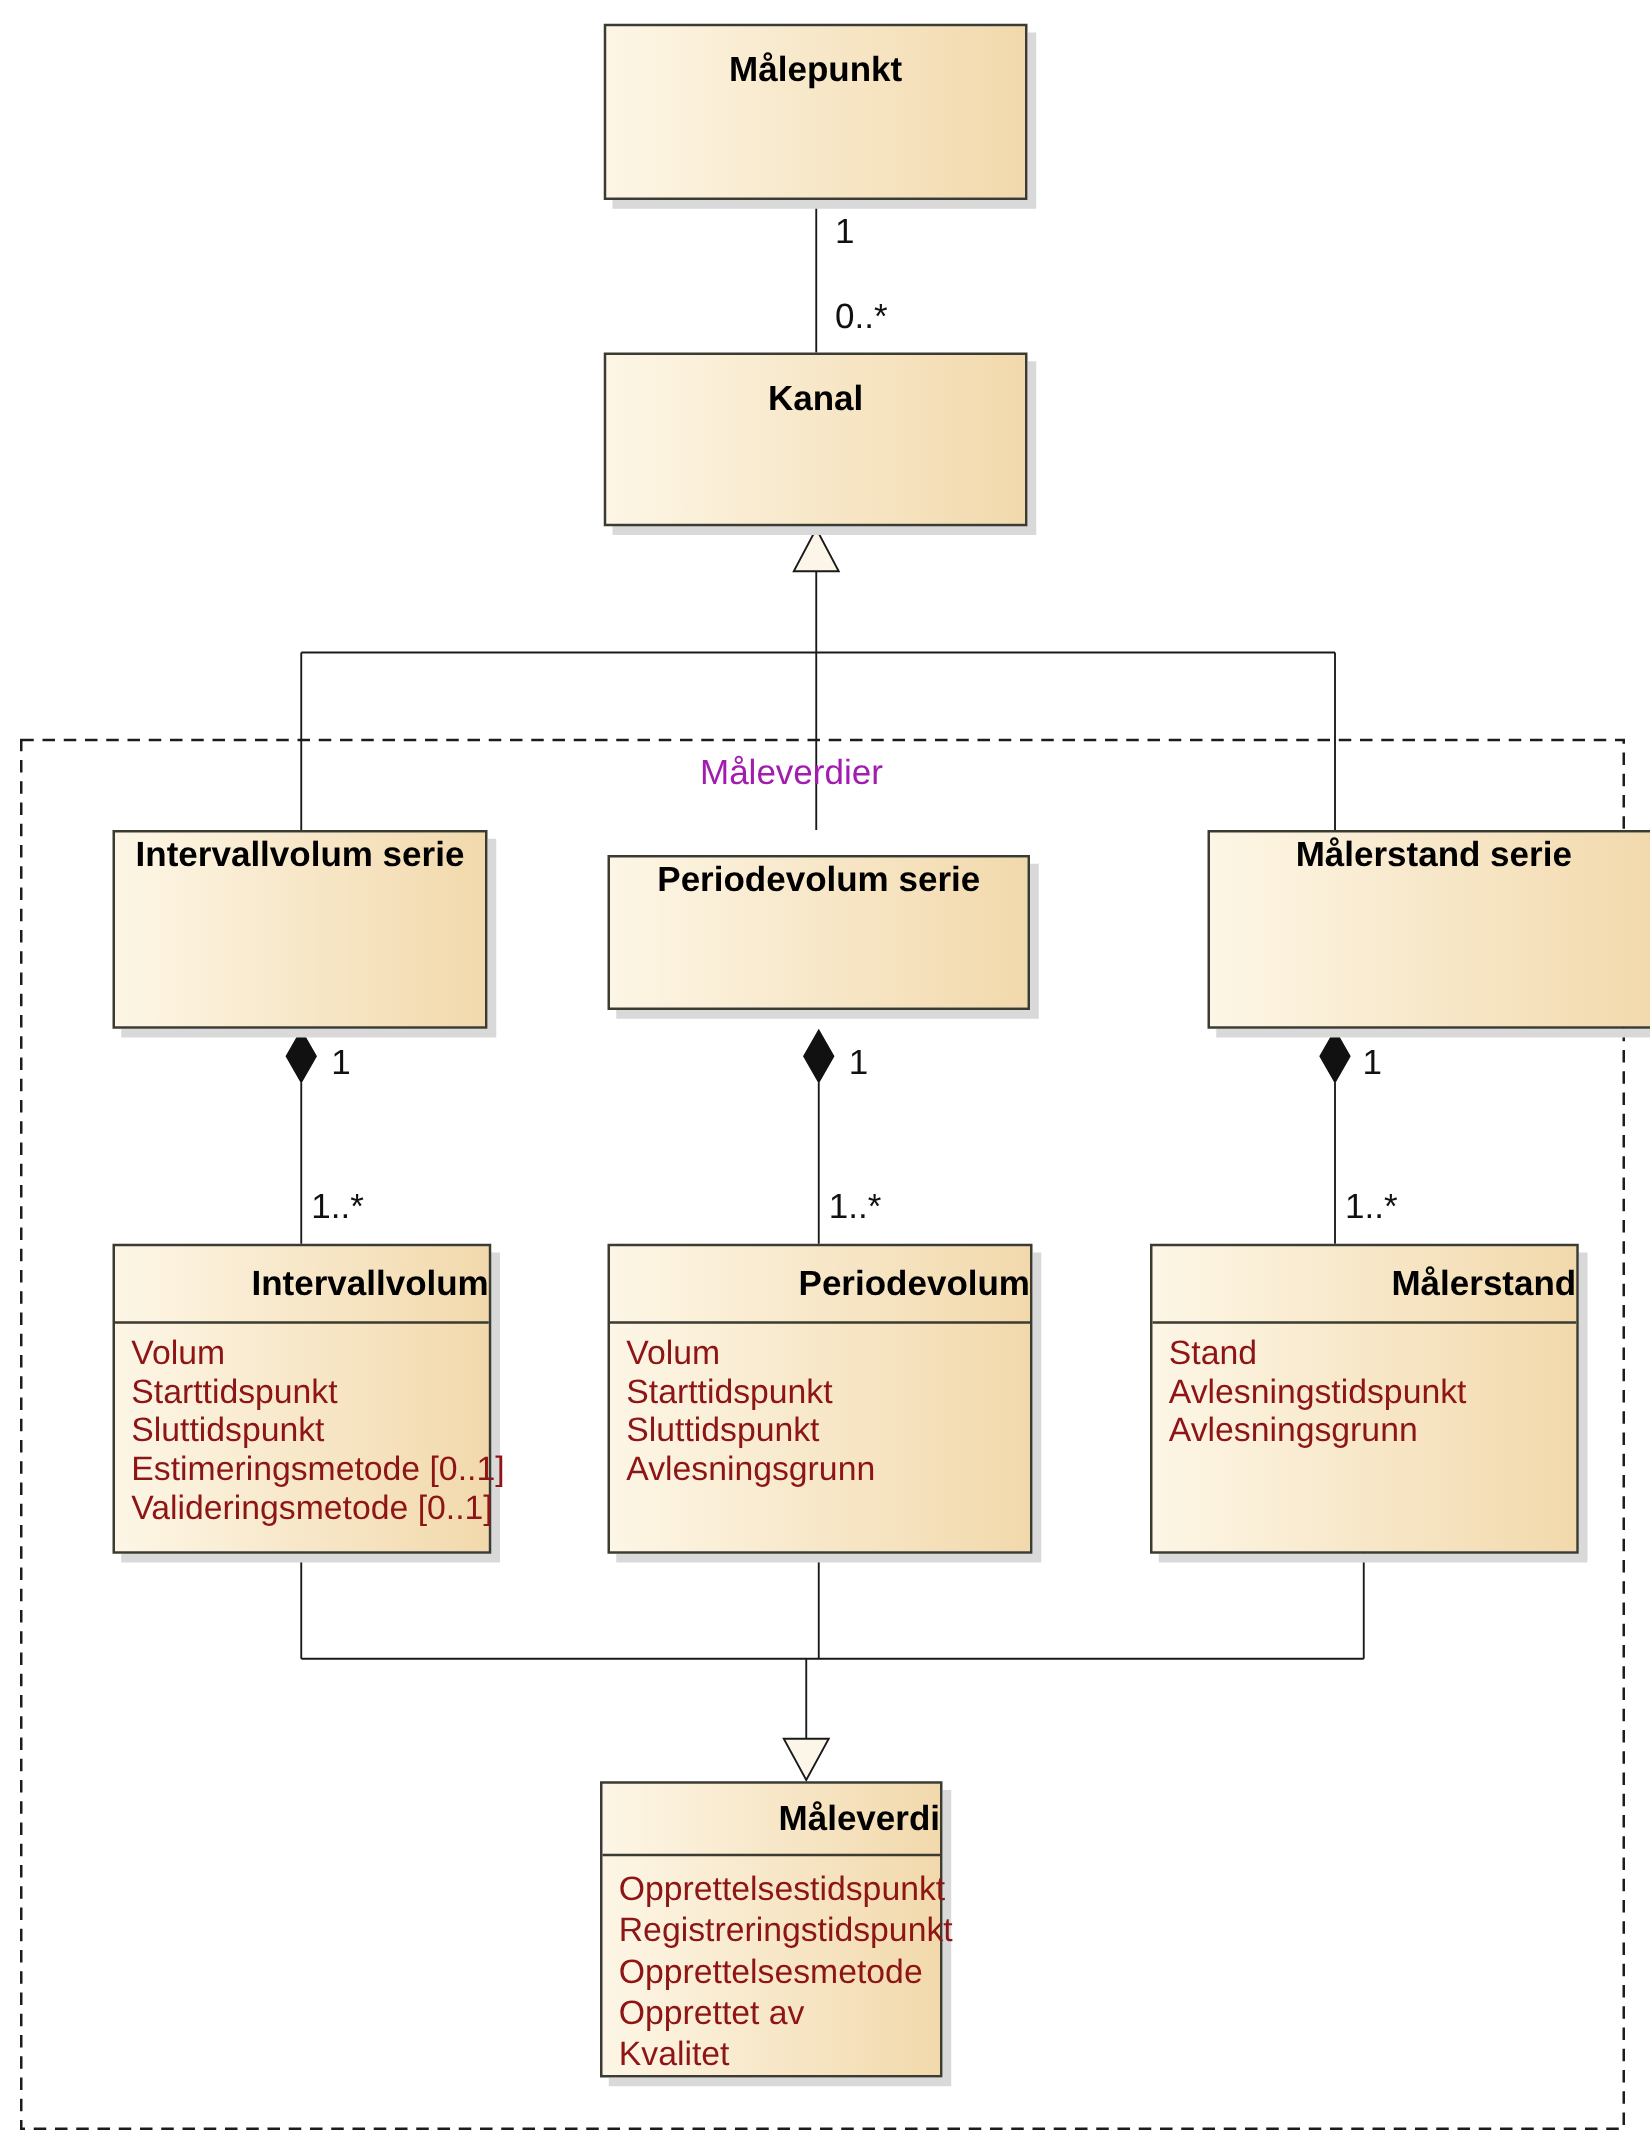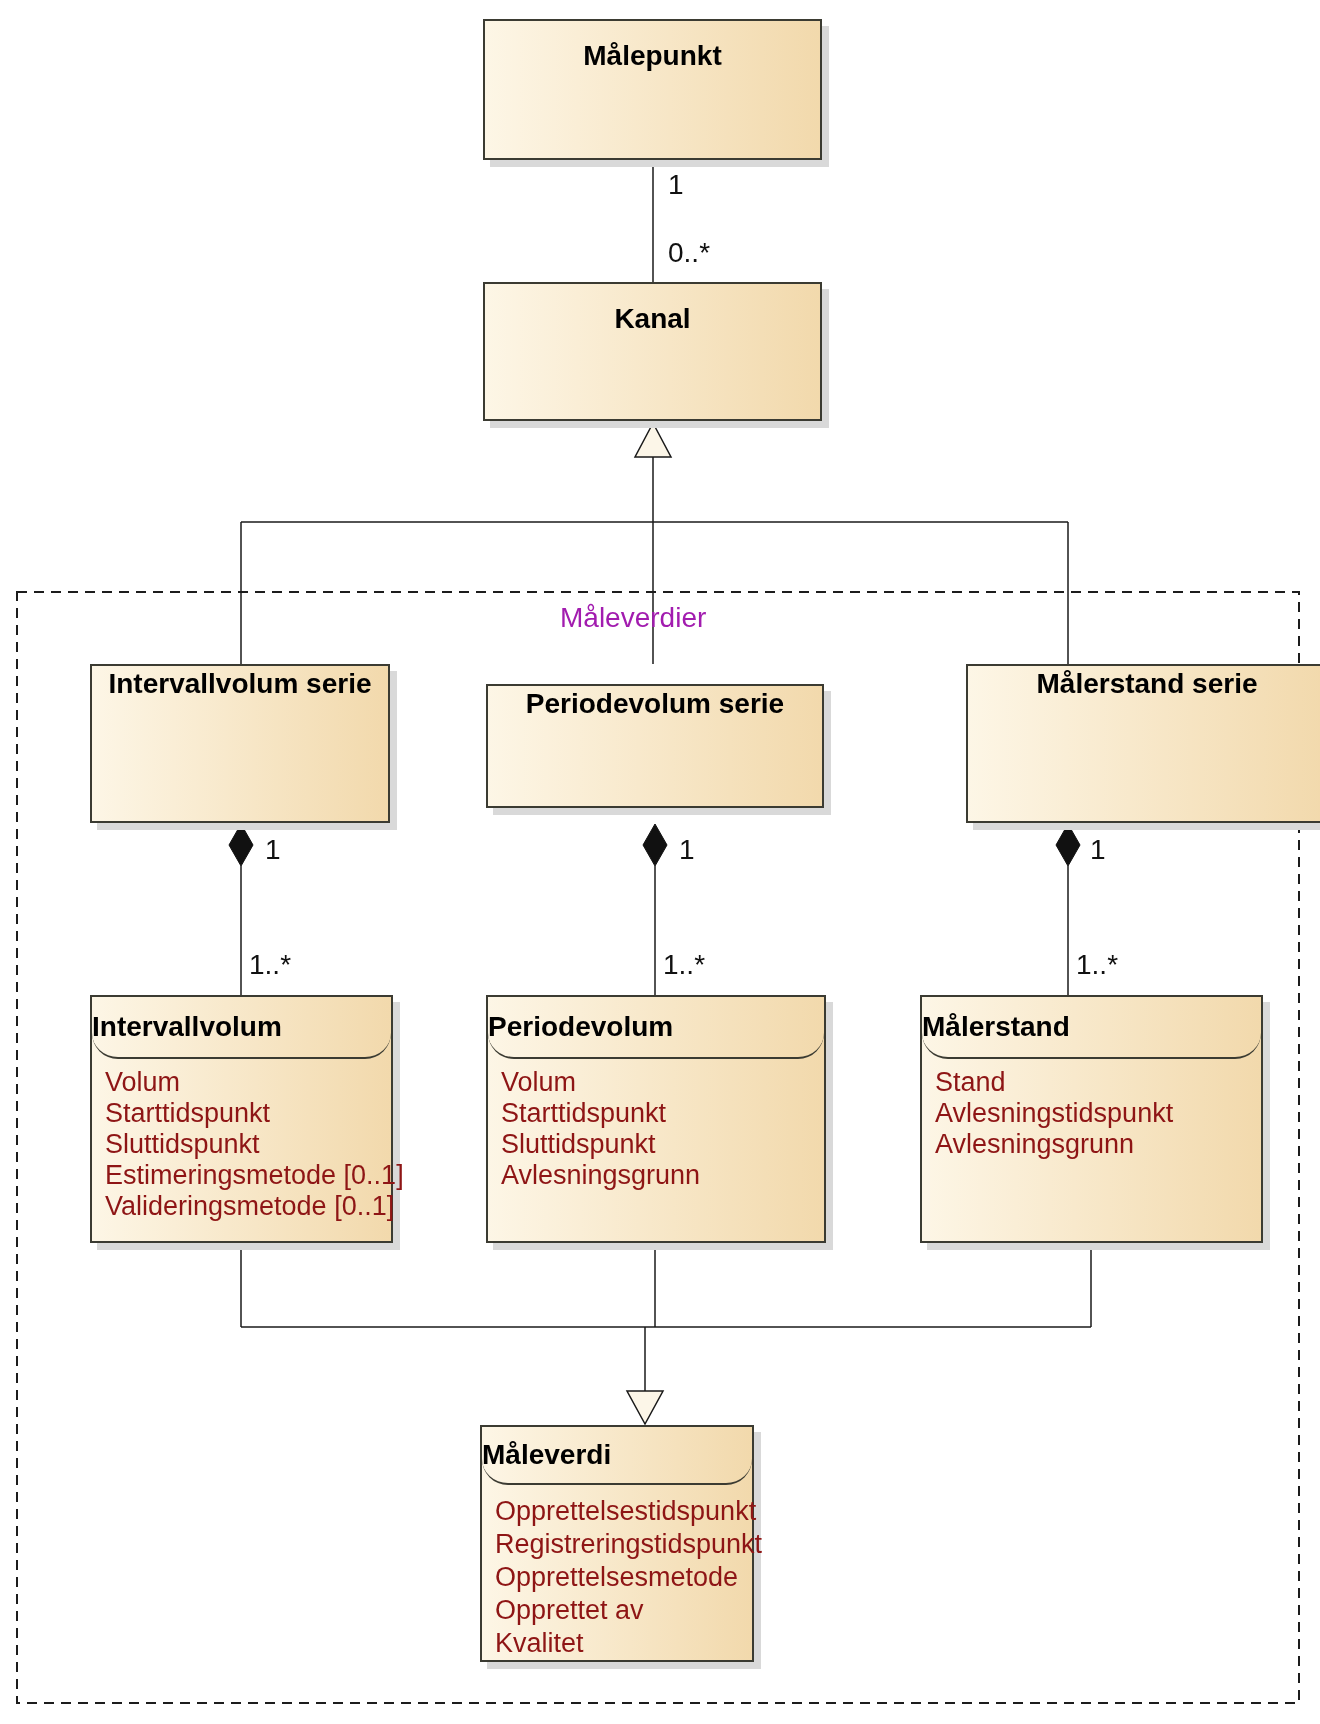--- a/index.html
+++ b/index.html
@@ -33,22 +33,21 @@
     line-height: 28px;
   }
   .uml-box.simple .uml-title { padding-top: 21px; }
   .uml-box.serie .uml-title { padding-top: 4px; }
   .compartment-title {
     box-sizing: border-box;
     height: 62px;
     border-bottom: 2px solid #3b3b32;
     display: flex;
     align-items: center;
-    justify-content: flex-start;
-    border-radius: 26px;
+    justify-content: flex-end;
   }
   .uml-box.maleverdi-box .compartment-title { height: 58px; }
   .compartment-attrs {
     padding: 8px 8px 0 13px;
   }
   .attr {
     font-size: 27px;
     line-height: 31px;
     color: #8e1515;
     white-space: nowrap;

